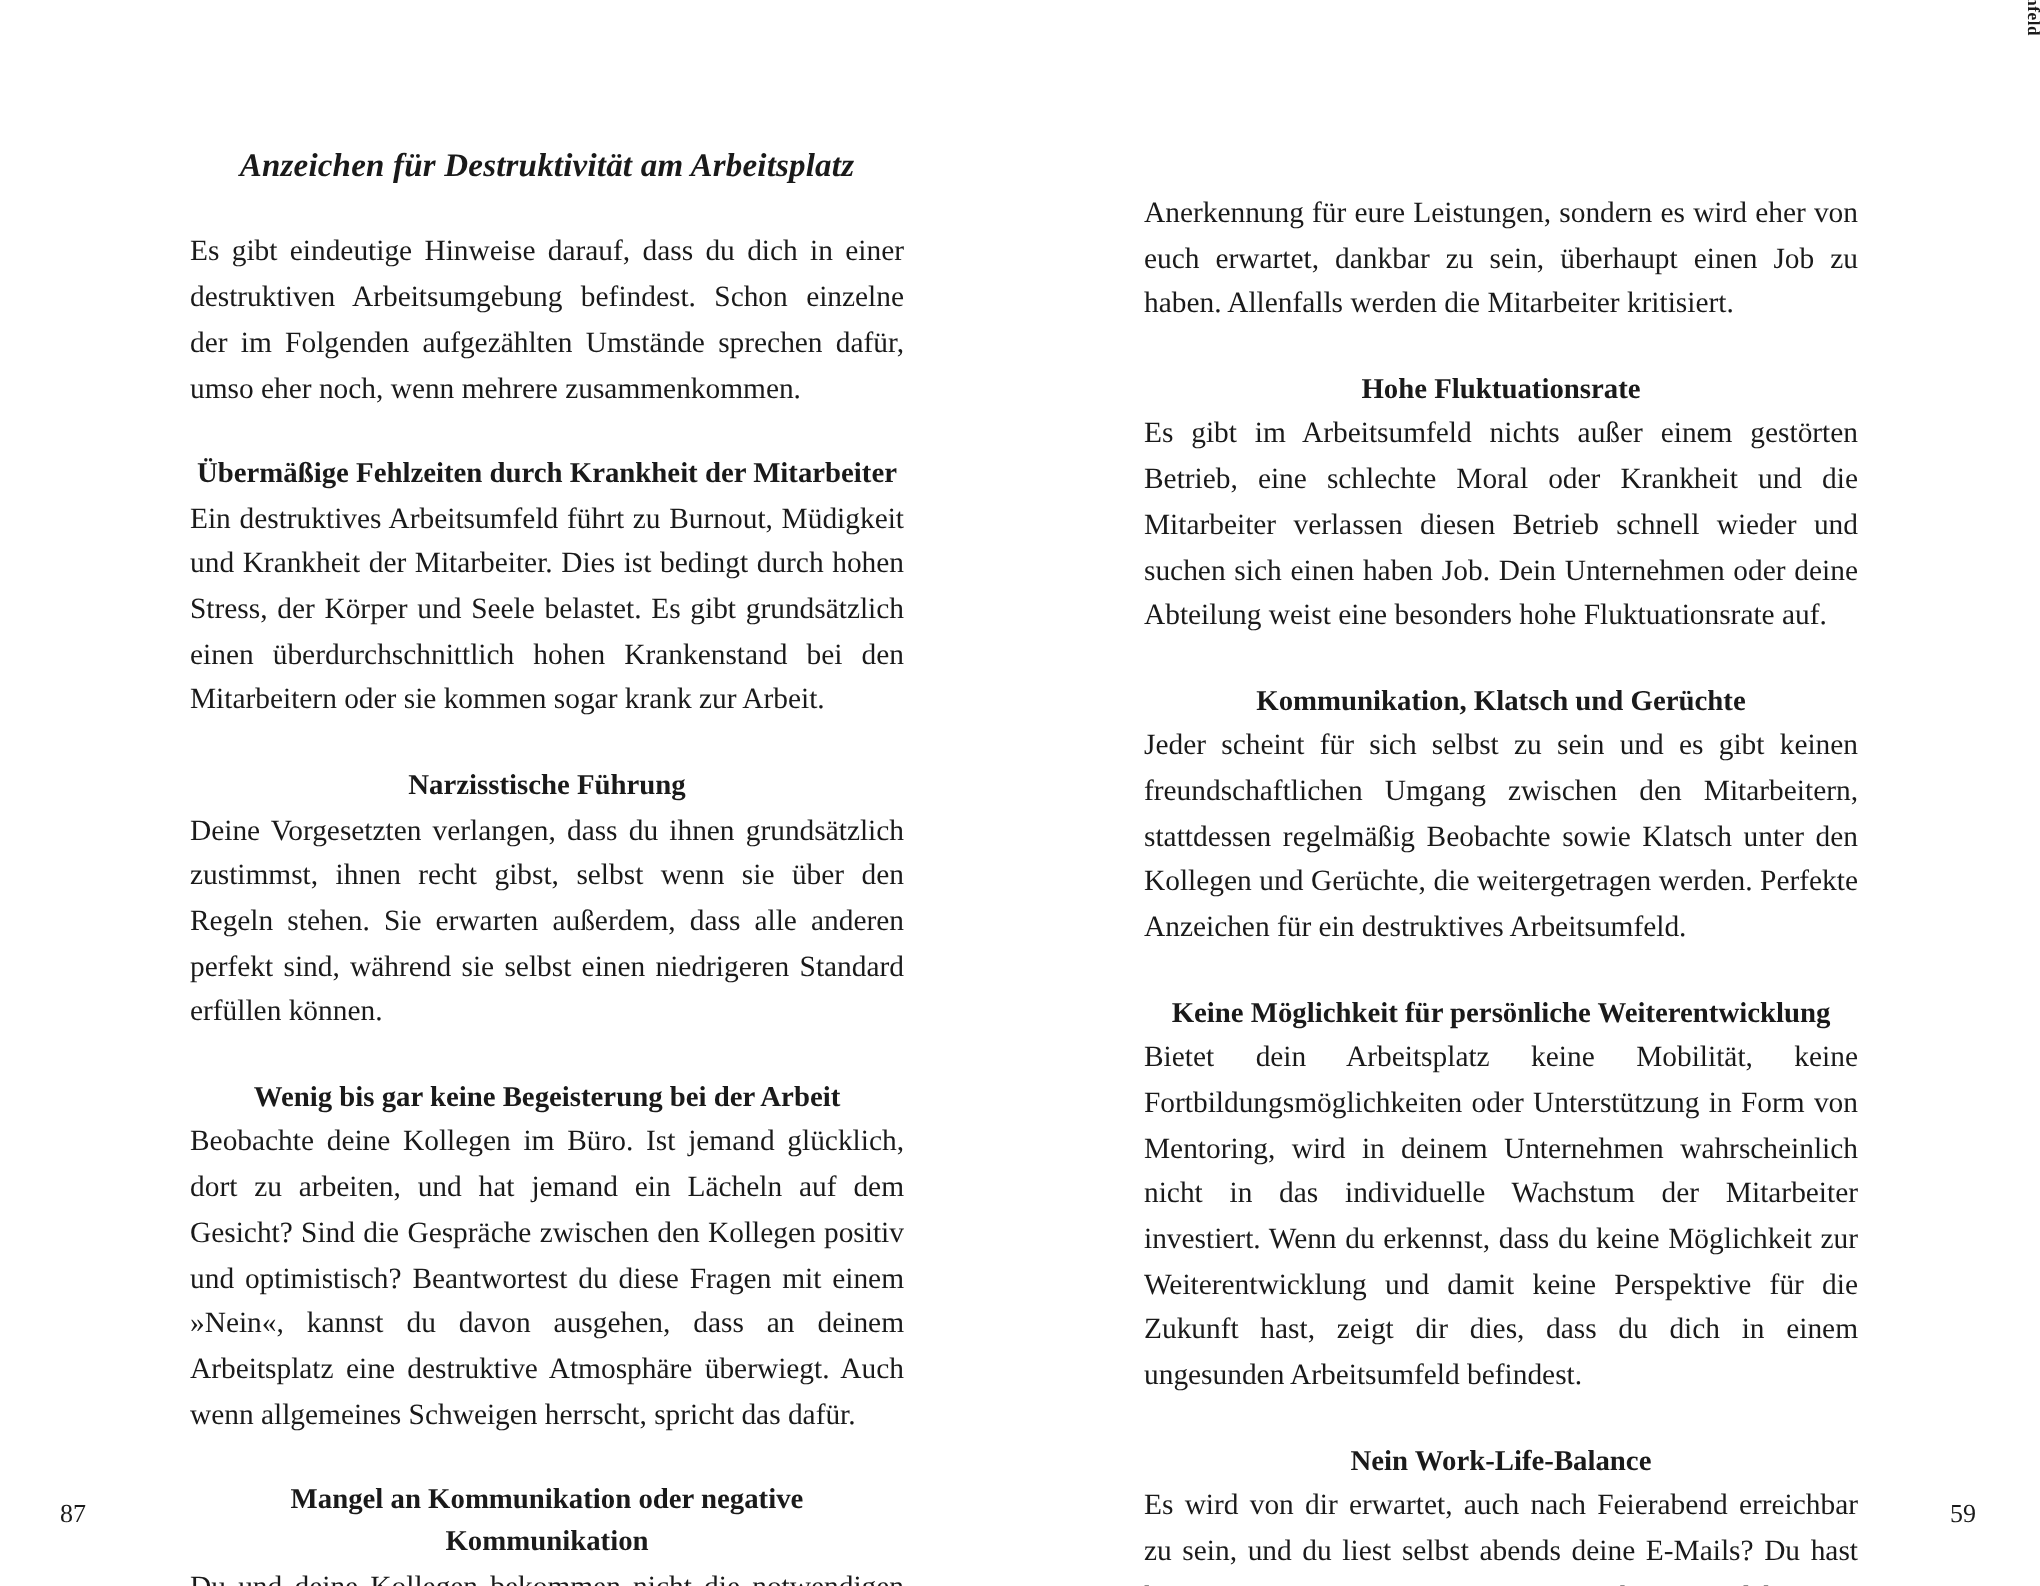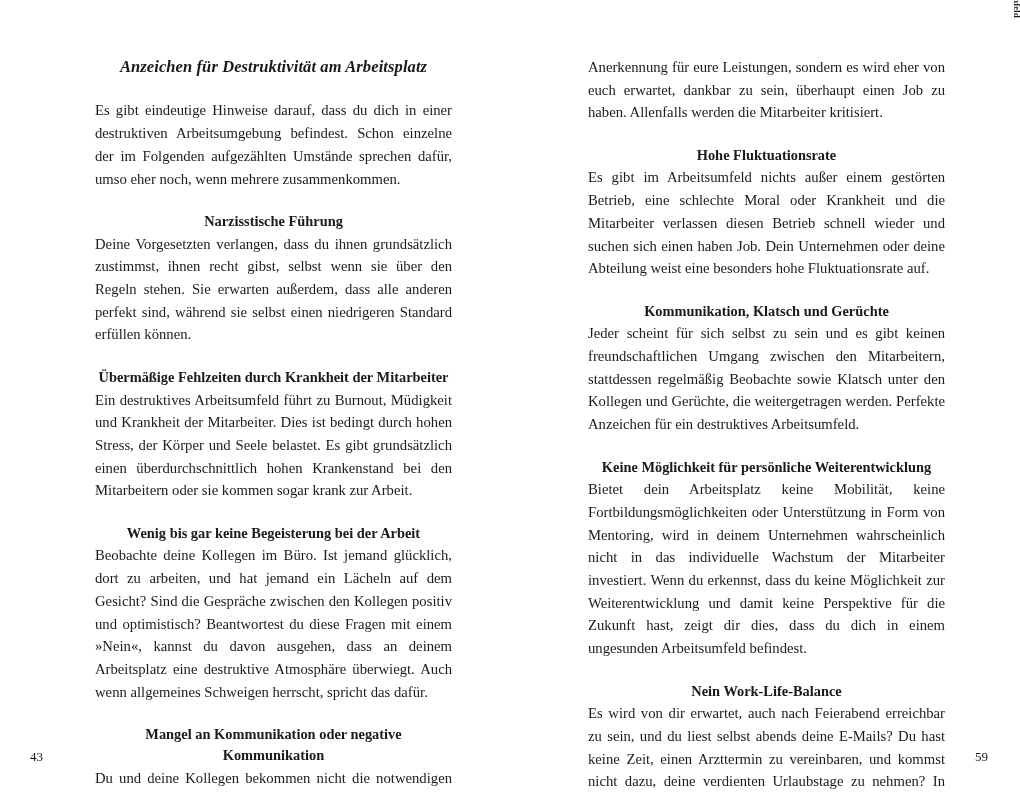--- a/index.html
+++ b/index.html
@@ -29,28 +29,28 @@
     box-sizing: border-box;
   }
 
   .column {
     position: absolute;
     top: 56px;
     width: 357px;
     height: 660px;
   }
   .page-left .column { left: 95px; }
-  .page-right .column { left: 78px; }
+  .page-right .column { left: 62px; margin-top: 40px; }
 
   .section-title {
     font-style: italic;
     font-weight: bold;
     font-size: 16.5px;
     text-align: center;
-    margin: 0 0 22px 0;
+    margin: 16px 0 22px 0;
     letter-spacing: 0.1px;
     line-height: 1.3;
   }
 
   .body-text {
     font-size: 14.7px;
     line-height: 1.545;
     text-align: justify;
     text-justify: inter-word;
     margin: 0;
@@ -100,42 +100,42 @@
 <div class="page-spread">
 
   <div class="page page-left">
     <div class="column">
 
       <h1 class="section-title">Anzeichen für Destruktivität am Arbeitsplatz</h1>
 
       <p class="body-text first-para">Es gibt eindeutige Hinweise darauf, dass du dich in einer destruktiven Arbeitsumgebung befindest. Schon einzelne der im Folgenden aufgezählten Umstände sprechen dafür, umso eher noch, wenn mehrere zusammenkommen.</p>
 
       <div class="block">
-        <h2 class="heading">Narzisstische Führung</h2>
-        <p class="body-text">Deine Vorgesetzten verlangen, dass du ihnen grundsätzlich zustimmst, ihnen recht gibst, selbst wenn sie über den Regeln stehen. Sie erwarten außerdem, dass alle anderen perfekt sind, während sie selbst einen niedrigeren Standard erfüllen können.</p>
+        <h2 class="heading">Übermäßige Fehlzeiten durch Krankheit der Mitarbeiter</h2>
+        <p class="body-text">Ein destruktives Arbeitsumfeld führt zu Burnout, Müdigkeit und Krankheit der Mitarbeiter. Dies ist bedingt durch hohen Stress, der Körper und Seele belastet. Es gibt grundsätzlich einen überdurchschnittlich hohen Krankenstand bei den Mitarbeitern oder sie kommen sogar krank zur Arbeit.</p>
       </div>
 
       <div class="block">
-        <h2 class="heading">Übermäßige Fehlzeiten durch Krankheit der Mitarbeiter</h2>
-        <p class="body-text">Ein destruktives Arbeitsumfeld führt zu Burnout, Müdigkeit und Krankheit der Mitarbeiter. Dies ist bedingt durch hohen Stress, der Körper und Seele belastet. Es gibt grundsätzlich einen überdurchschnittlich hohen Krankenstand bei den Mitarbeitern oder sie kommen sogar krank zur Arbeit.</p>
+        <h2 class="heading">Narzisstische Führung</h2>
+        <p class="body-text">Deine Vorgesetzten verlangen, dass du ihnen grundsätzlich zustimmst, ihnen recht gibst, selbst wenn sie über den Regeln stehen. Sie erwarten außerdem, dass alle anderen perfekt sind, während sie selbst einen niedrigeren Standard erfüllen können.</p>
       </div>
 
       <div class="block">
         <h2 class="heading">Wenig bis gar keine Begeisterung bei der Arbeit</h2>
         <p class="body-text">Beobachte deine Kollegen im Büro. Ist jemand glücklich, dort zu arbeiten, und hat jemand ein Lächeln auf dem Gesicht? Sind die Gespräche zwischen den Kollegen positiv und optimistisch? Beantwortest du diese Fragen mit einem »Nein«, kannst du davon ausgehen, dass an deinem Arbeitsplatz eine destruktive Atmosphäre überwiegt. Auch wenn allgemeines Schweigen herrscht, spricht das dafür.</p>
       </div>
 
       <div class="block">
         <h2 class="heading">Mangel an Kommunikation oder negative Kommunikation</h2>
         <p class="body-text">Du und deine Kollegen bekommen nicht die notwendigen Informationen, um eure Arbeit zufriedenstellend zu erledigen. Ihr arbeitet hart, erhaltet jedoch niemals positives Feedback oder</p>
       </div>
 
     </div>
 
-    <div class="page-number">43</div>
+    <div class="page-number">87</div>
   </div>
 
   <div class="page page-right">
     <div class="column">
 
       <p class="body-text first-para">Anerkennung für eure Leistungen, sondern es wird eher von euch erwartet, dankbar zu sein, überhaupt einen Job zu haben. Allenfalls werden die Mitarbeiter kritisiert.</p>
 
       <div class="block">
         <h2 class="heading">Hohe Fluktuationsrate</h2>
         <p class="body-text">Es gibt im Arbeitsumfeld nichts außer einem gestörten Betrieb, eine schlechte Moral oder Krankheit und die Mitarbeiter verlassen diesen Betrieb schnell wieder und suchen sich einen haben Job. Dein Unternehmen oder deine Abteilung weist eine besonders hohe Fluktuationsrate auf.</p>

